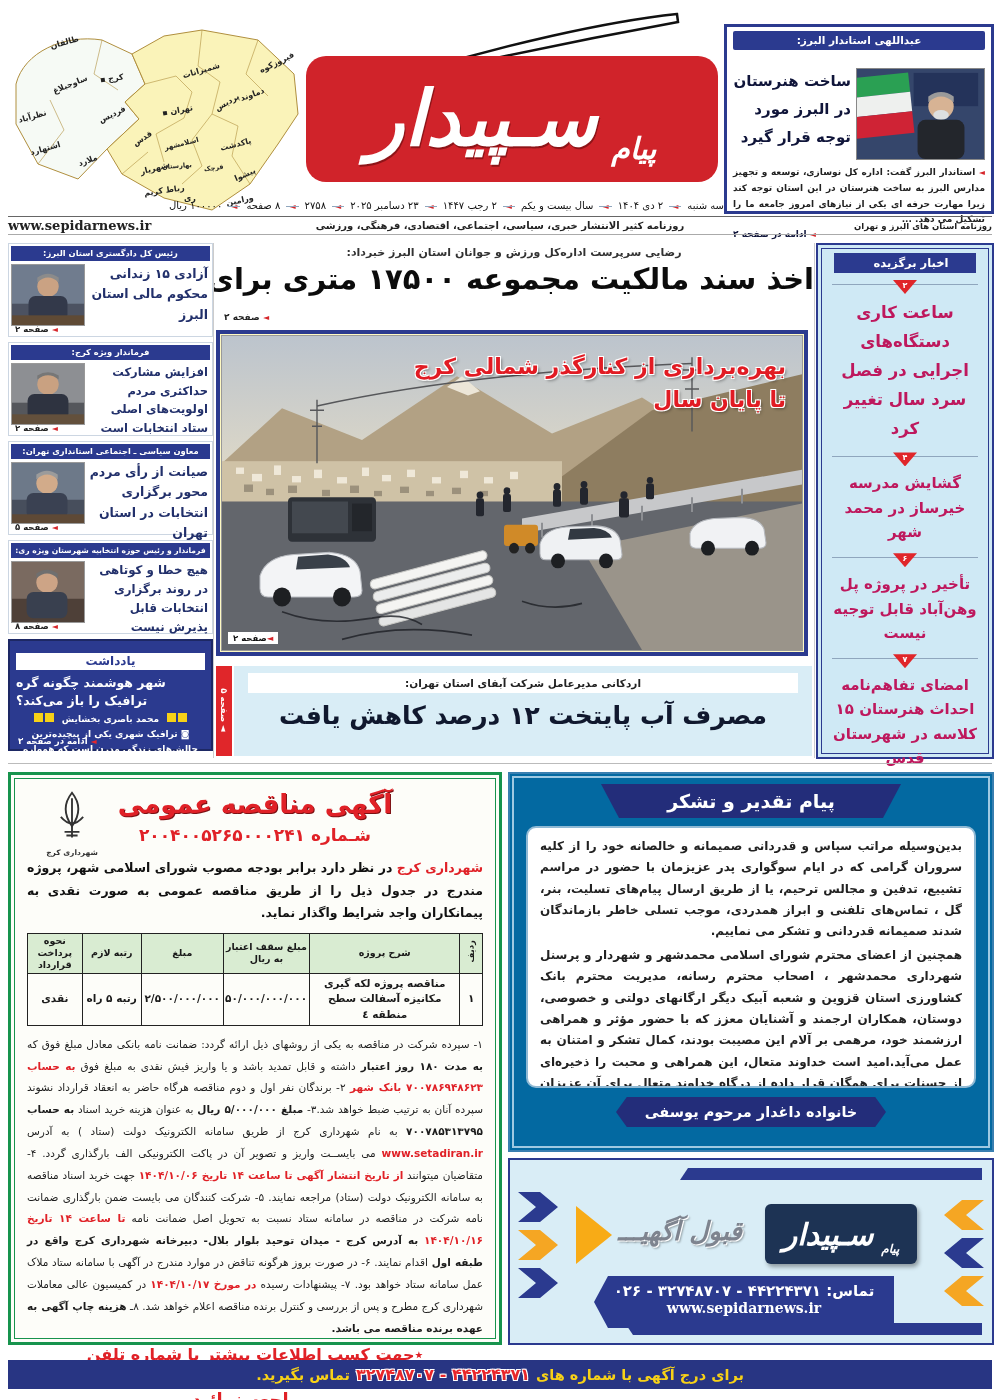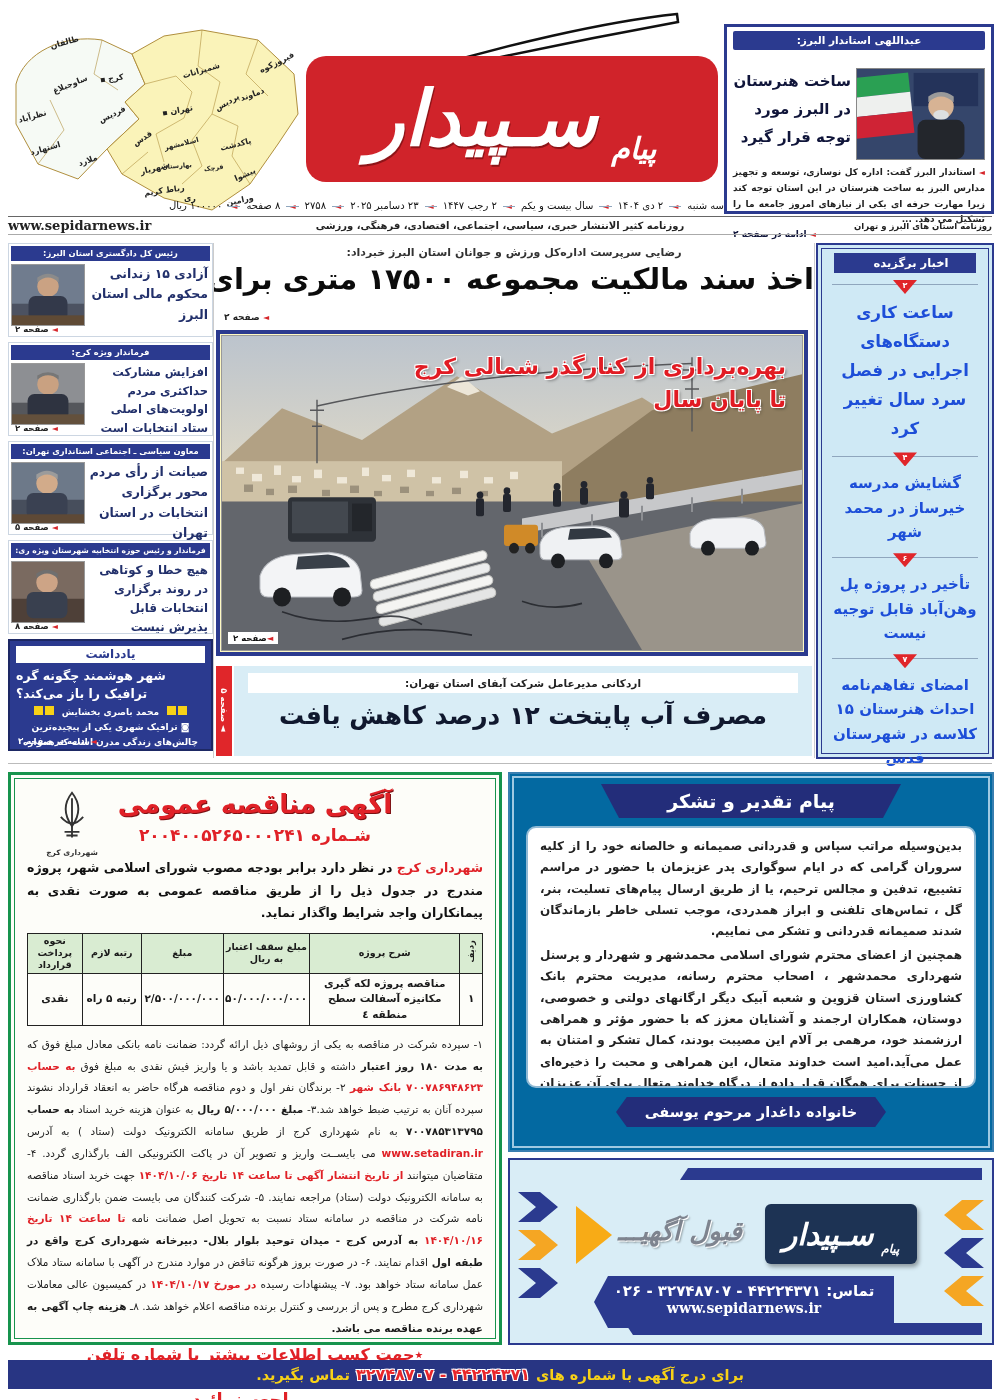--- a/index.html
+++ b/index.html
@@ -54,21 +54,21 @@
   .leftcol{left:8px;top:243px;width:205px;}
   .story{background:#fff;border:1px solid #ccd6e2;margin-bottom:5px;position:relative;height:94px;padding:2px;}
   .story .kick{background:var(--navy);color:#fff;font-size:8.3px;font-weight:bold;text-align:center;height:15px;line-height:15px;
     white-space:nowrap;overflow:hidden;}
   .story .srow{display:flex;direction:ltr;gap:4px;margin-top:3px;}
   .story .sphoto{width:74px;height:62px;border:1px solid #999;overflow:hidden;flex:none;}
   .story .shl{flex:1;direction:rtl;font-size:12.5px;font-weight:bold;color:#22306b;line-height:1.62;text-align:right;padding-right:2px;}
   .story-page{position:absolute;left:6px;bottom:2px;font-size:8.5px;font-weight:bold;color:#222;}
 
   
-  .note{background:var(--navy);border:2px solid #1d2864;height:112px;padding:5px 6px;color:#fff;position:relative;}
+  .note{background:var(--navy);border:2px solid #1d2864;height:112px;padding:12px 6px;color:#fff;position:relative;}
   .note .ttl{background:#fff;color:var(--navy);font-weight:bold;font-size:12px;text-align:center;height:17px;line-height:17px;}
   .note .nhl{font-size:12.5px;font-weight:bold;text-align:left;line-height:1.45;margin-top:4px;color:#fff;}
   .note .auth{display:flex;align-items:center;justify-content:center;gap:8px;font-size:9px;font-weight:bold;margin-top:3px;}
   .note .sq{display:inline-block;width:9px;height:9px;background:#f7d117;}
   .note .sq+.sq{margin-right:2px;}
   .note .nbody{font-size:9px;font-weight:bold;text-align:center;line-height:1.6;margin-top:3px;}
   .note .nmore{position:absolute;left:8px;bottom:3px;font-size:8.5px;font-weight:bold;color:#fff;}
 
   
   .lead-kick{left:216px;top:246px;width:596px;text-align:center;font-size:11px;font-weight:bold;color:#333;}
@@ -92,21 +92,21 @@
 
   
   .selected{left:816px;top:243px;width:178px;height:516px;background:var(--lblue2);border:2px solid var(--navy);padding:3px;}
   .selected .inner{border:1px solid var(--navy);height:100%;padding:2px 4px;}
   .selected .ttl{background:var(--navy);color:#fff;font-size:11.5px;font-weight:bold;text-align:center;height:20px;line-height:20px;
     margin:2px 8px 0;padding-left:12px;}
   .sep{position:relative;height:15px;margin:7px 6px 2px;}
   .sep:before{content:"";position:absolute;left:0;right:0;top:4px;border-top:1px solid #8fa6bd;}
   .sep .tri{position:absolute;left:50%;top:0;transform:translateX(-50%);width:24px;height:14px;background:var(--red2);
     clip-path:polygon(0 0,100% 0,50% 100%);color:#fff;font-size:8px;font-weight:bold;text-align:center;line-height:11px;}
-  .sel-item{font-size:15px;font-weight:bold;color:#1d4ed8;text-align:center;line-height:1.62;padding:2px 4px;}
+  .sel-item{font-size:15px;font-weight:bold;color:#be185d;text-align:center;line-height:1.62;padding:2px 4px;}
 
   
   .vline{width:1px;background:#ccc;top:243px;height:515px;}
 
   .hline{left:8px;right:8px;top:763px;border-top:1px solid #bbb;}
 
   
   .tender{left:8px;top:772px;width:494px;height:573px;border:3px solid var(--green);background:#fdfdf9;padding:3px;}
   .tender .tinner{border:1.5px solid var(--green);height:100%;padding:8px 12px;position:relative;}
   .emblem{position:absolute;left:22px;top:10px;width:70px;text-align:center;}

